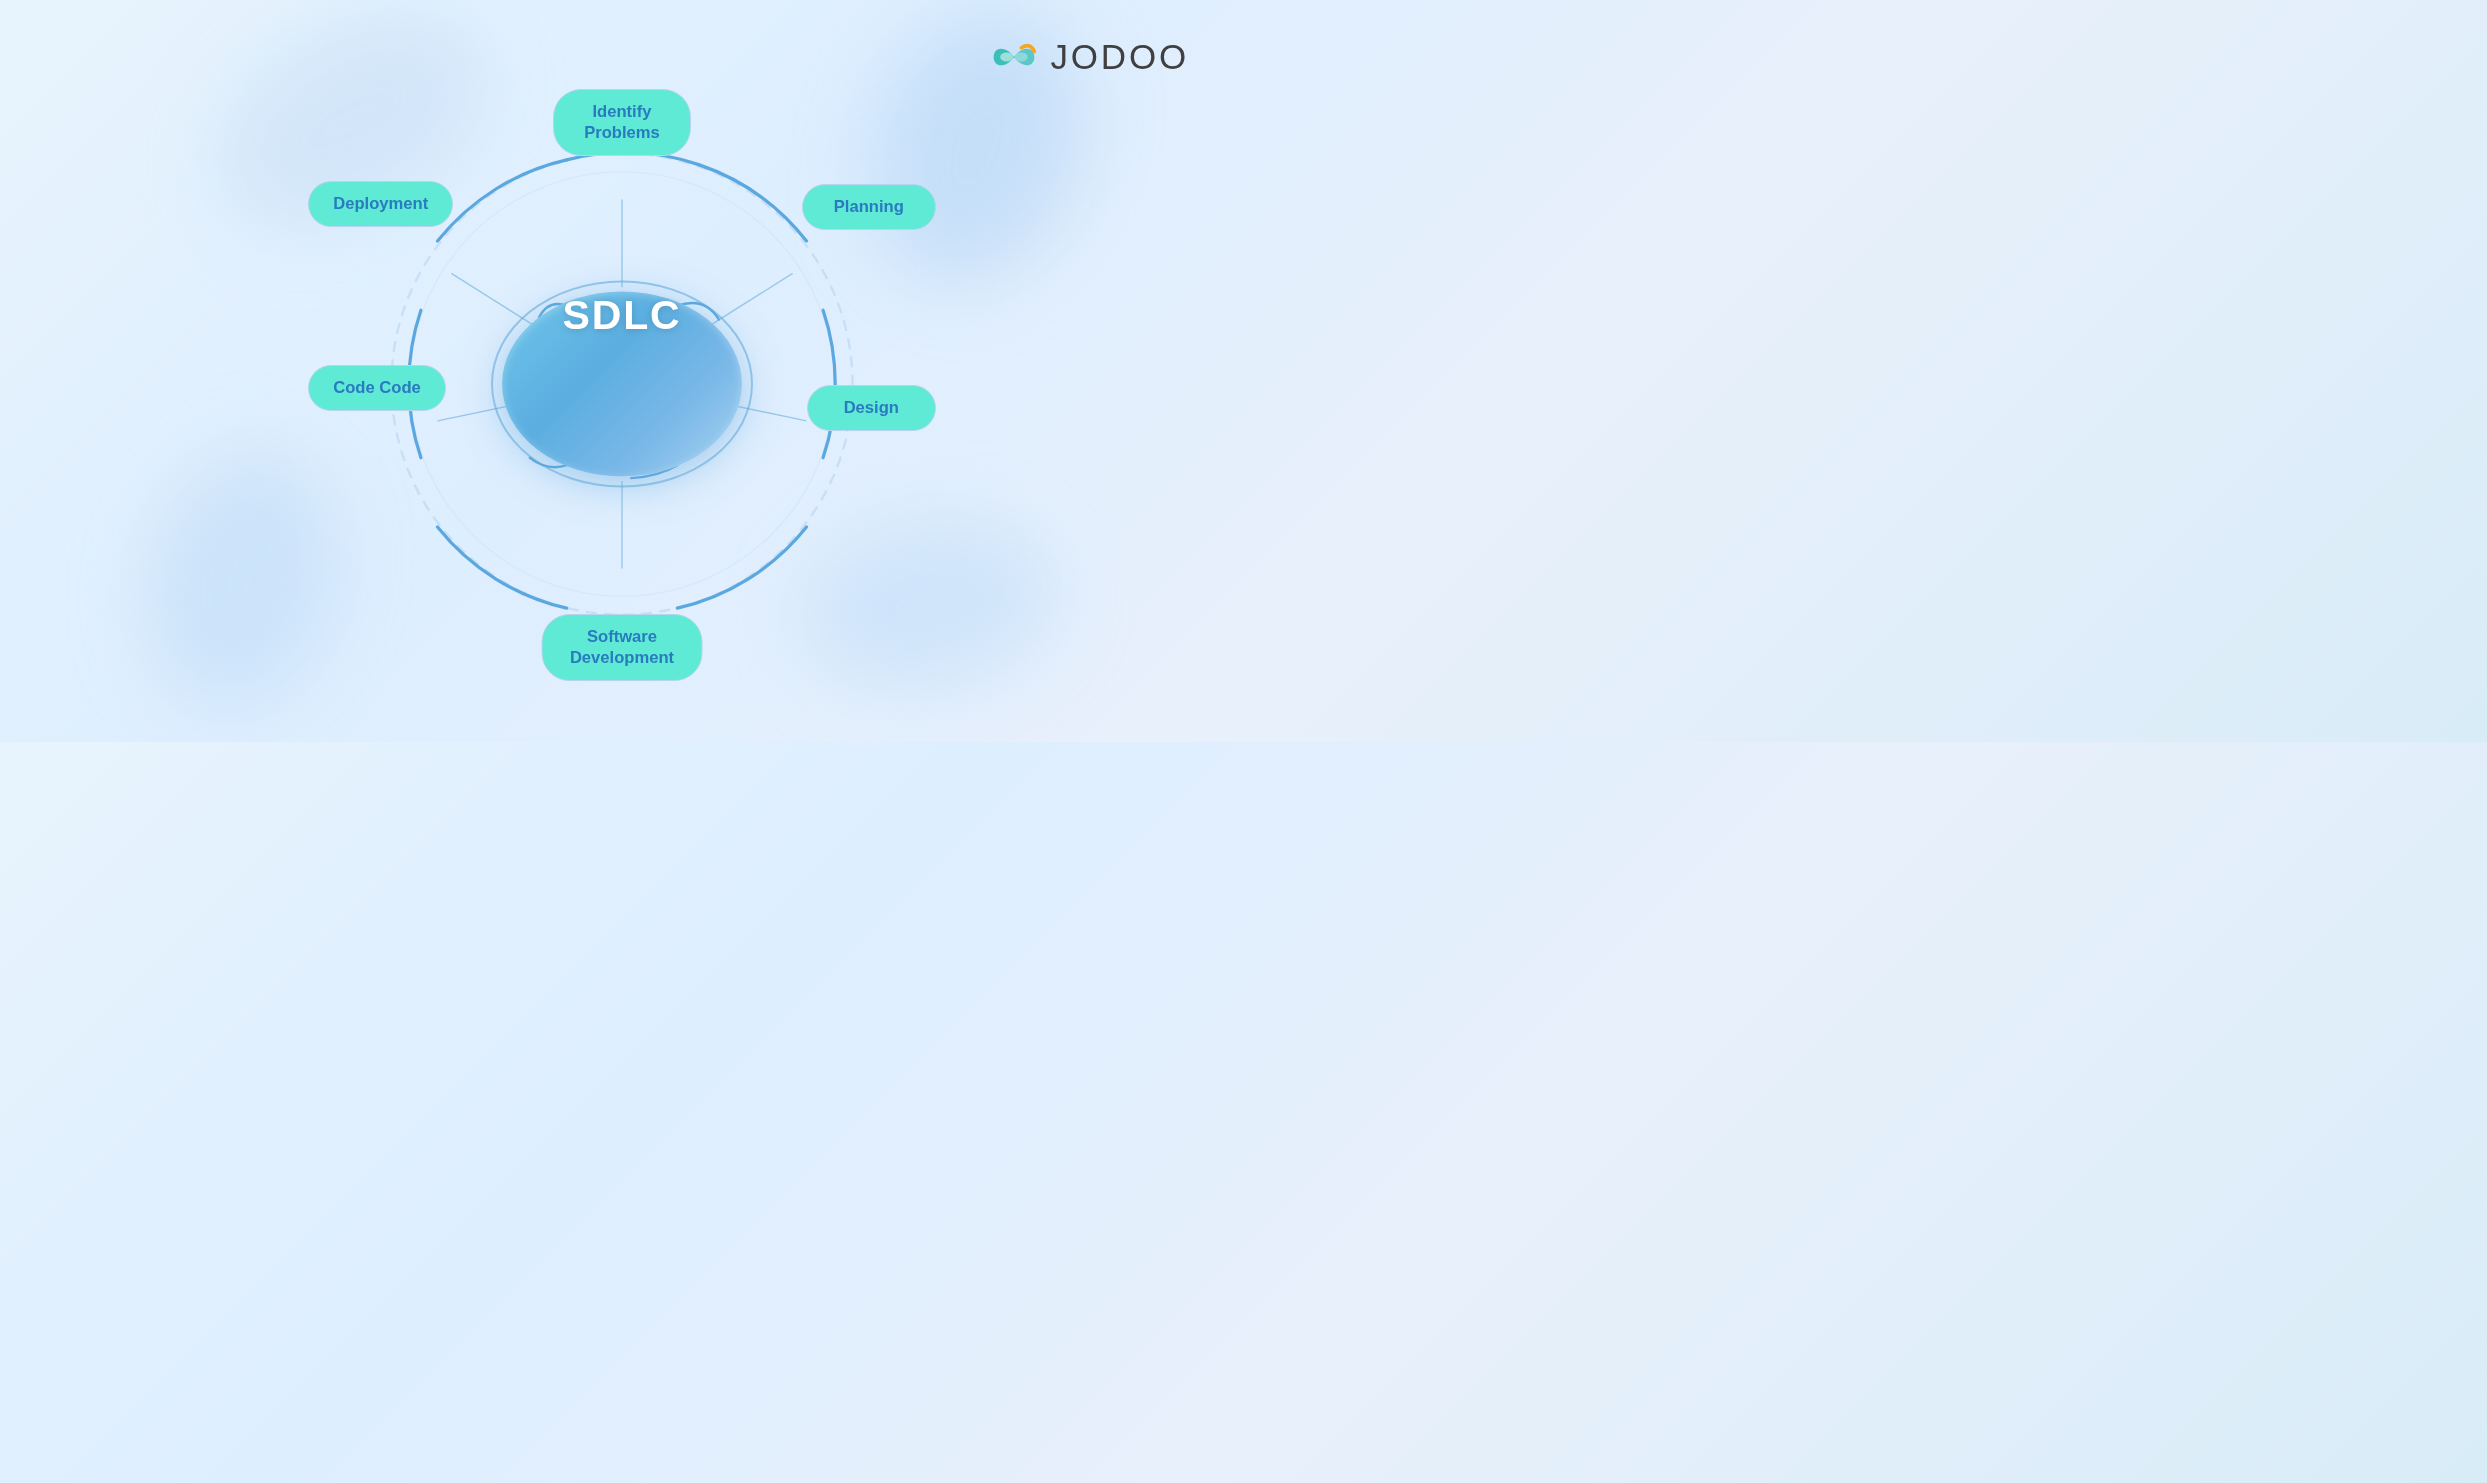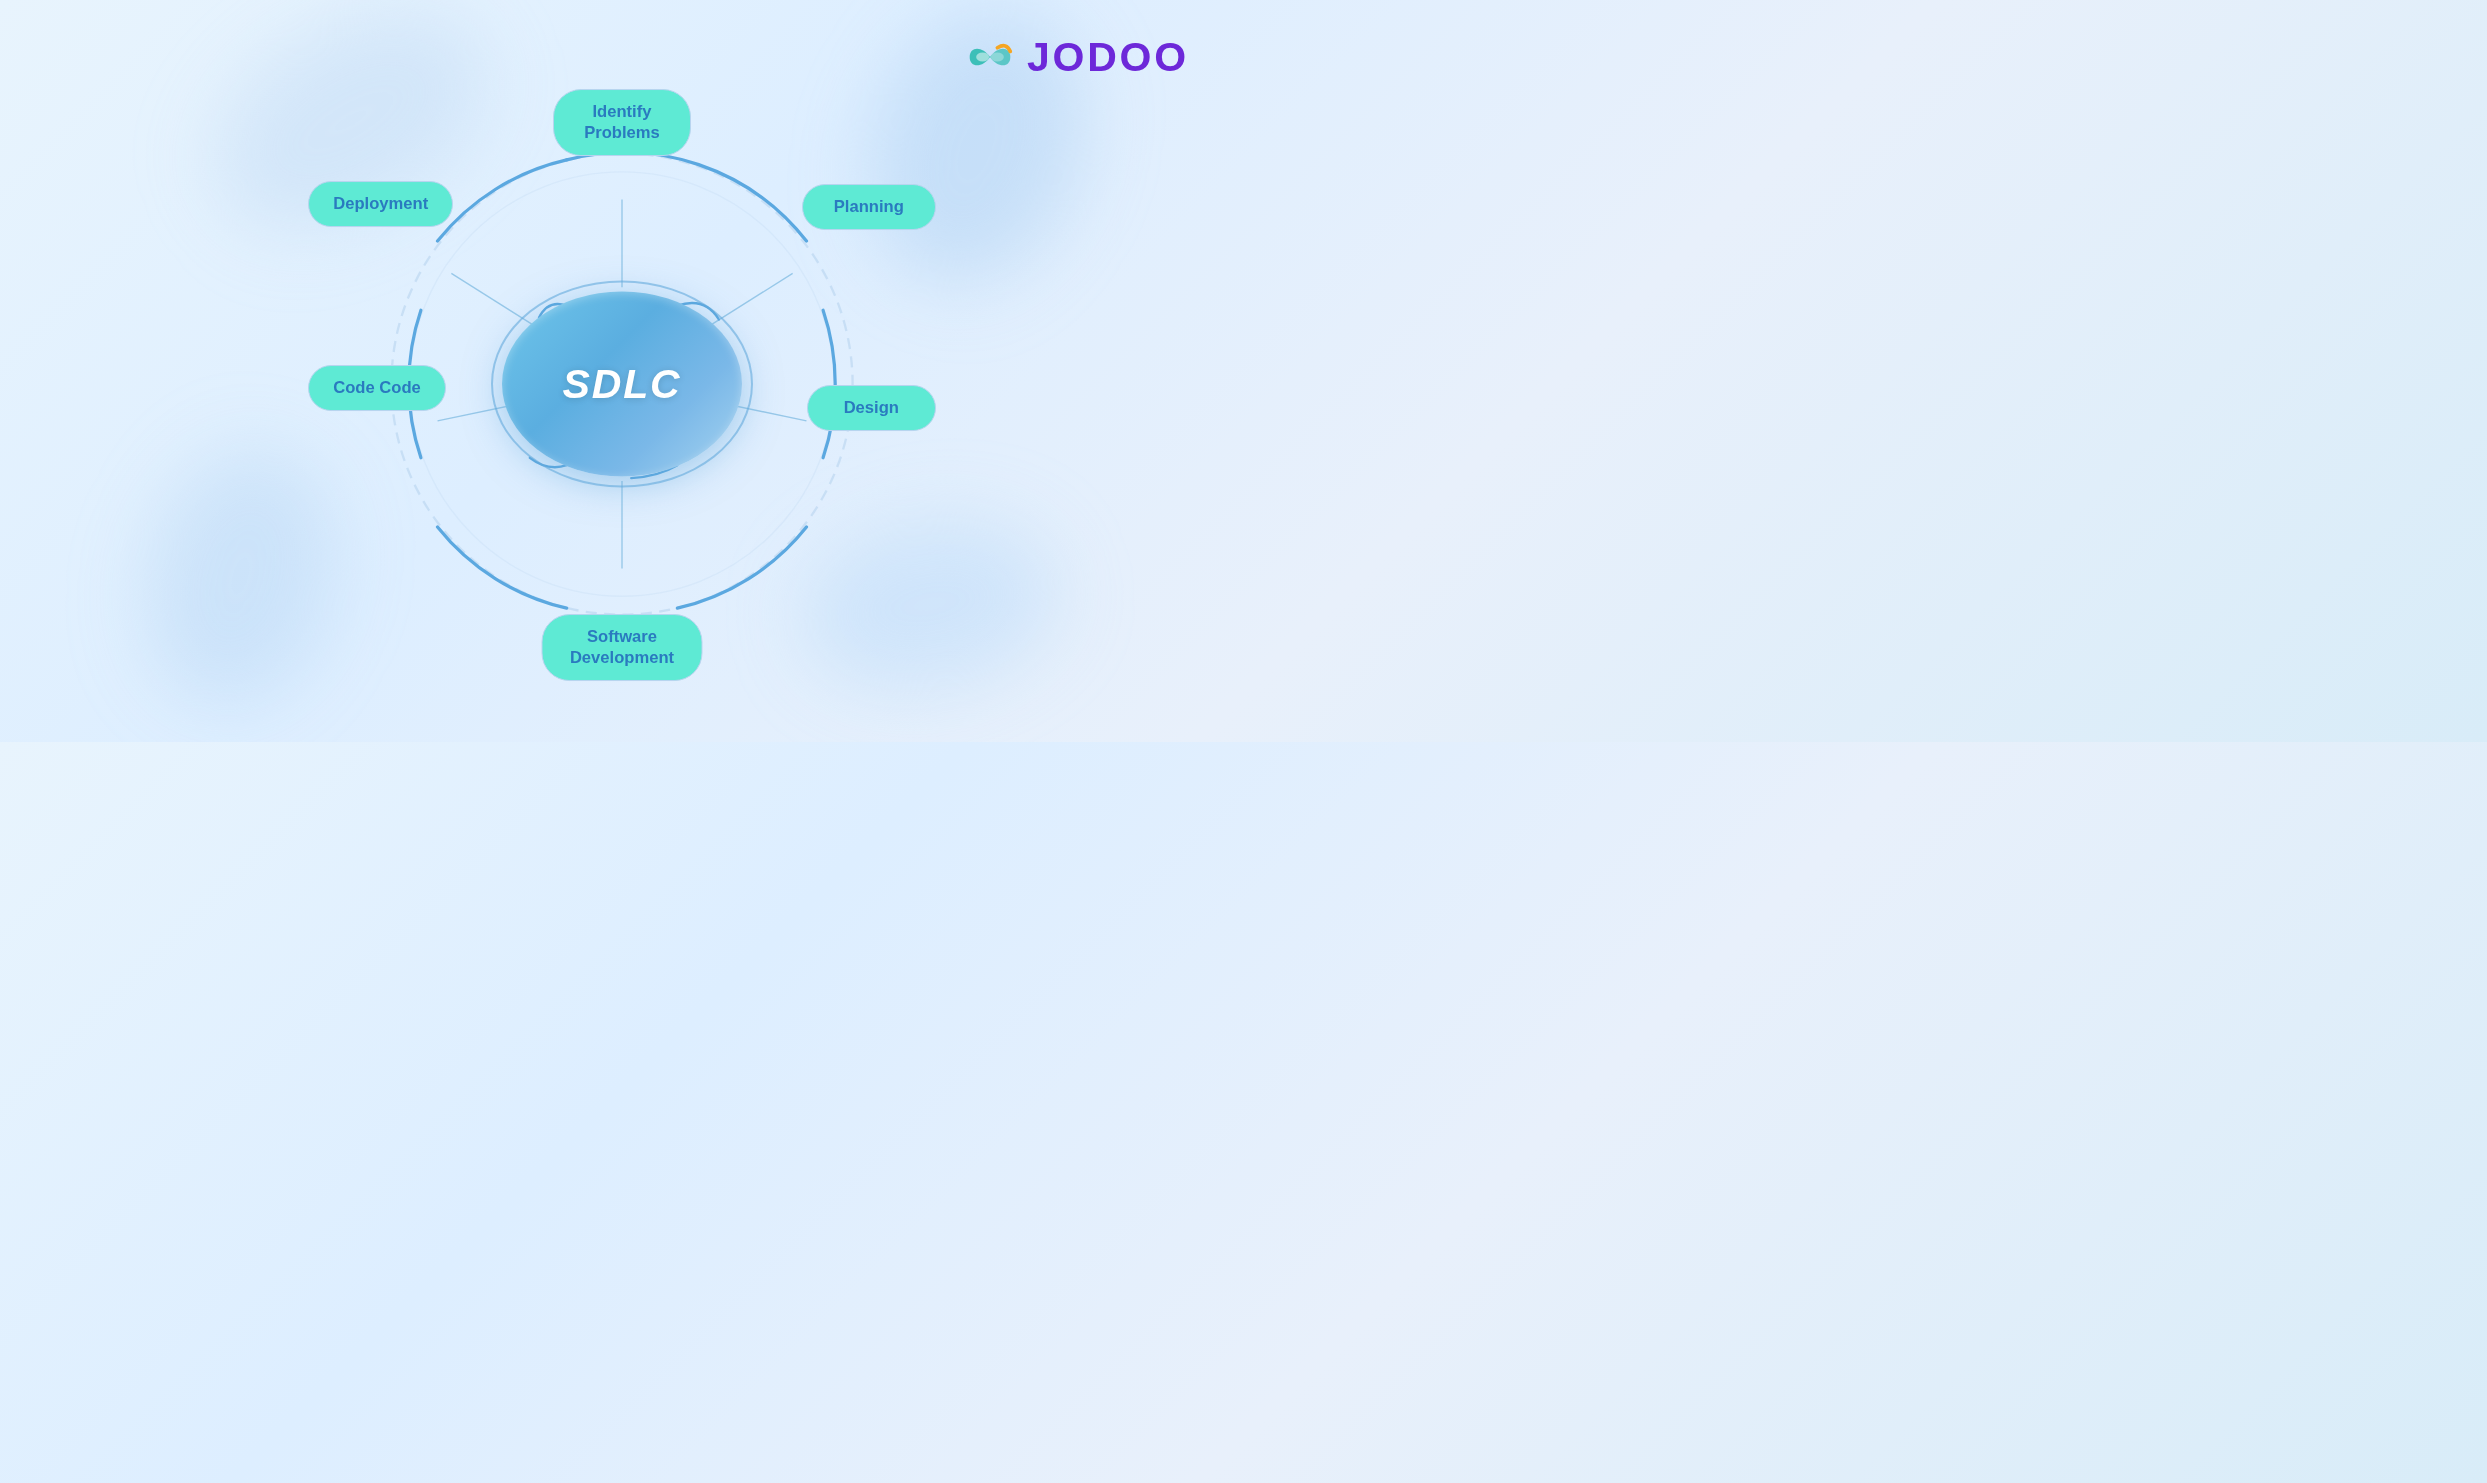--- a/index.html
+++ b/index.html
@@ -52,23 +52,23 @@
       right: 55px;
       display: flex;
       align-items: center;
       gap: 13px;
     }
     .logo-icon {
       width: 48px;
       height: 48px;
     }
     .logo-text {
-      font-size: 41px;
-      font-weight: 700;
-      color: #6d28d9;
+      font-size: 35px;
+      font-weight: 400;
+      color: #404040;
       letter-spacing: 2.8px;
     }
 
     
     .diagram {
       position: absolute;
       top: 50%;
       left: 50%;
       transform: translate(-50%, -48%);
       width: 646px;
@@ -79,24 +79,22 @@
     .center-ellipse {
       position: absolute;
       top: 50%;
       left: 50%;
       transform: translate(-50%, -50%);
       width: 240px;
       height: 185px;
       background: linear-gradient(135deg, #6ec6ea 0%, #5baee0 40%, #7ab8e8 70%, #a8d4f0 100%);
       border-radius: 50%;
       display: flex;
-      align-items: center;
       justify-content: center;
       box-shadow: 0 7.4px 37px rgba(100, 170, 220, 0.5), inset 0 1.8px 9.2px rgba(255,255,255,0.3);
-      font-style: italic;
     }
     .center-ellipse::before {
       content: '';
       position: absolute;
       top: -11px; left: -11px; right: -11px; bottom: -11px;
       border-radius: 50%;
       border: 2.8px solid rgba(100, 170, 220, 0.6);
     }
     .center-text {
       font-size: 41px;

